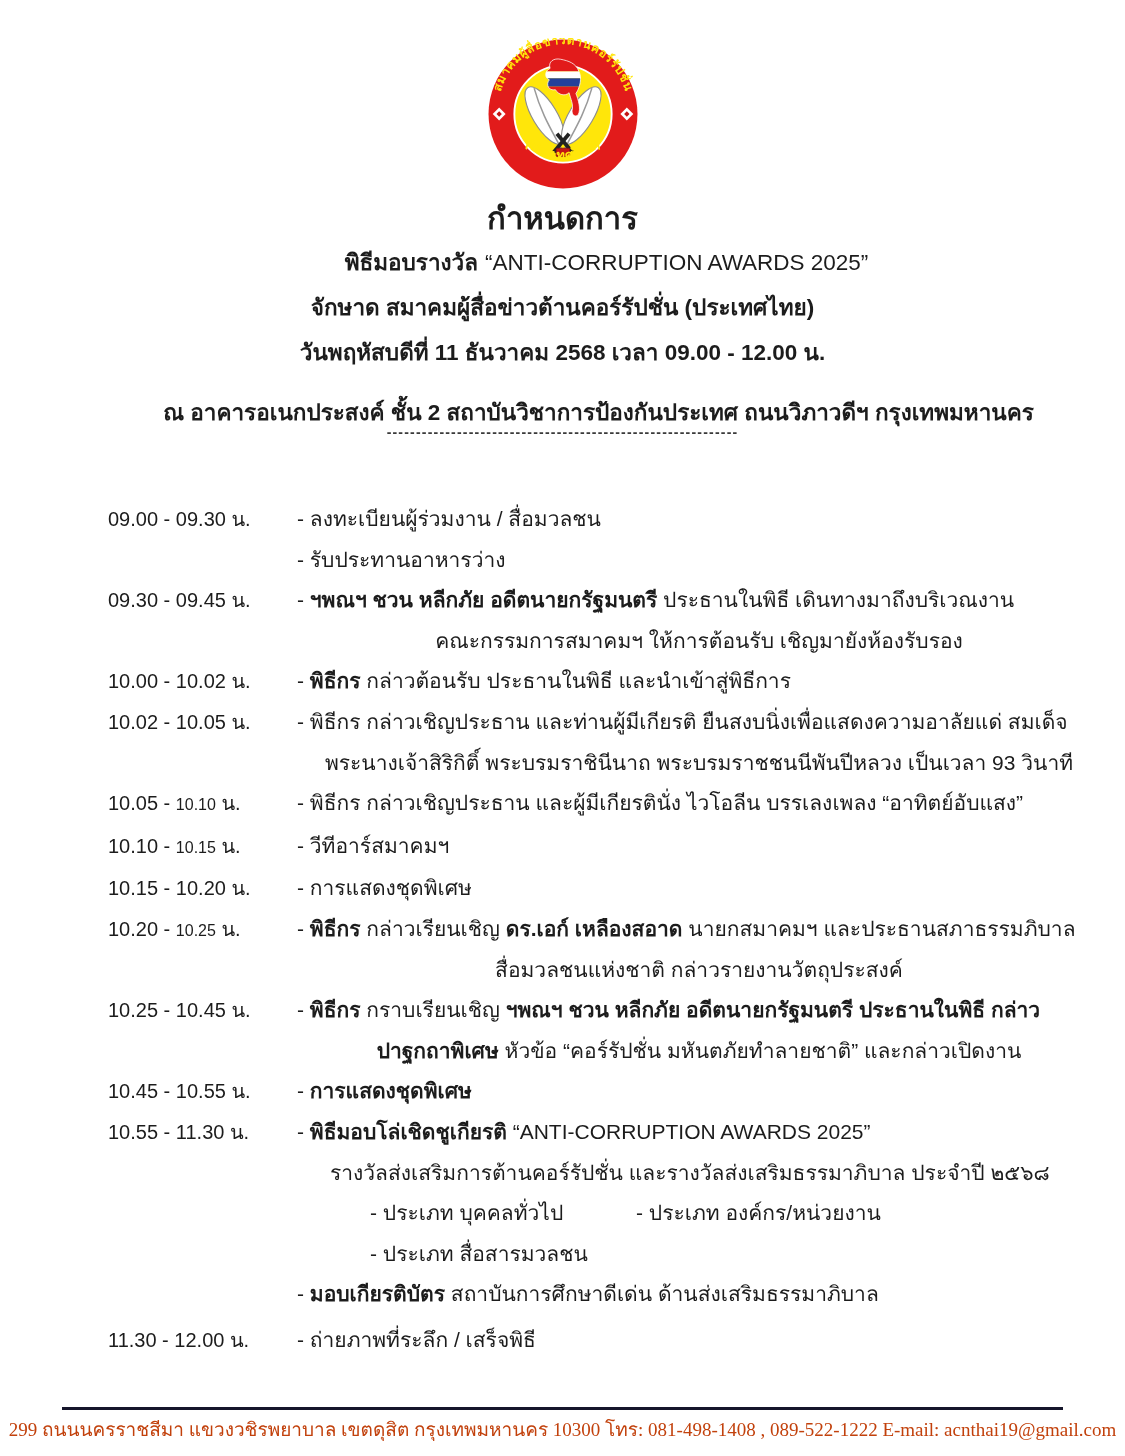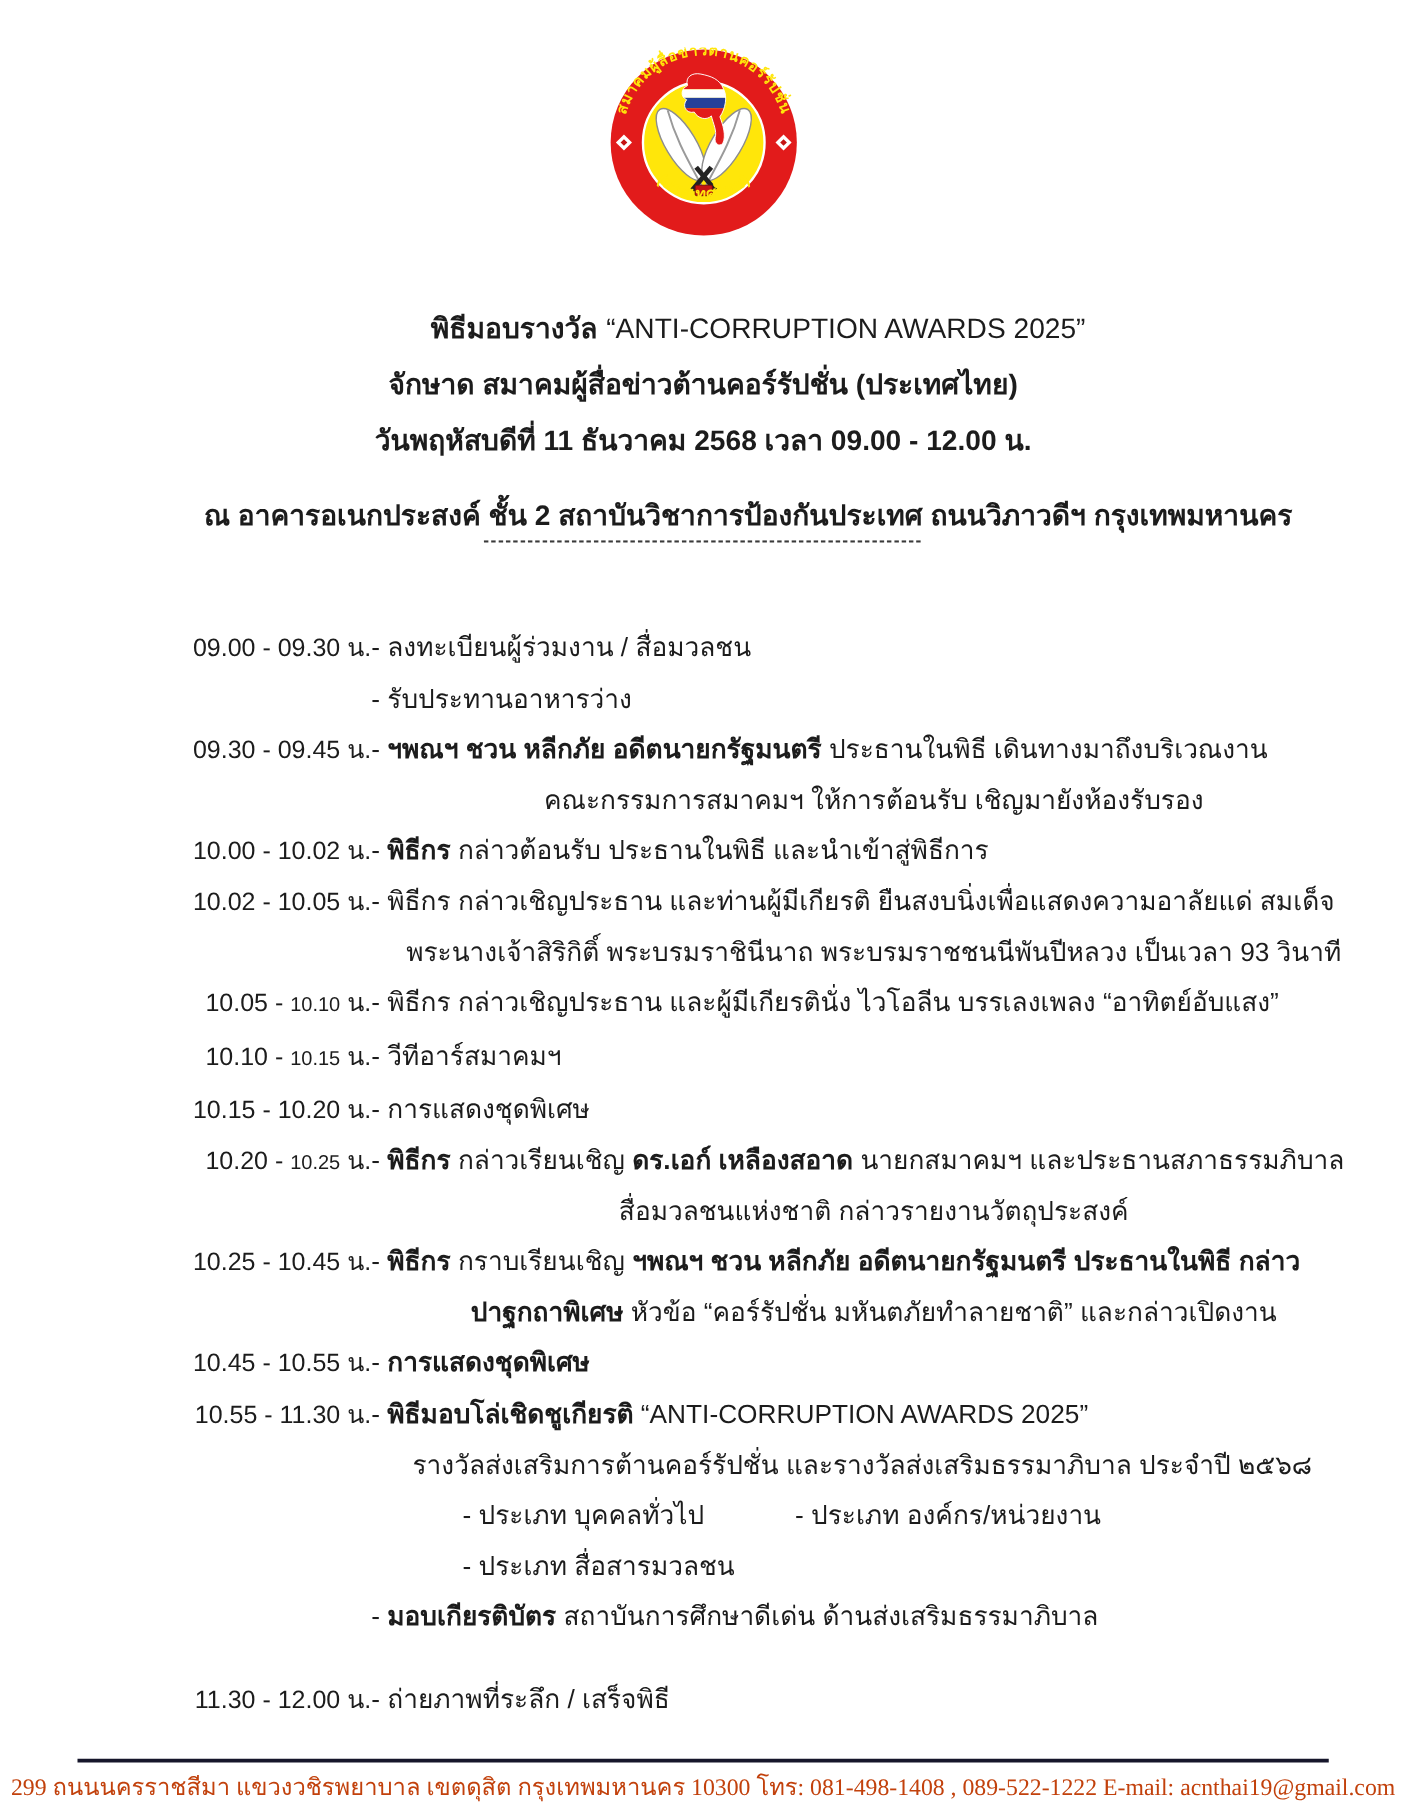--- a/index.html
+++ b/index.html
@@ -15,22 +15,22 @@
     font-size:31px; font-weight:bold; margin:0; }
   .hline { position:absolute; left:0; width:100%; text-align:center;
     font-size:22.5px; font-weight:bold; line-height:30px; }
   .hline .en { font-weight:normal; margin-left:7px; }
   .hl1 { top:248px;padding-left:44px; } .hl2 { top:293px; } .hl3 { top:338px; } .hl4 { top:398px;padding-left:36px; }
   .divider { position:absolute; top:424px; left:0; width:100%; text-align:center;
     font-size:14px; font-weight:bold; letter-spacing:1.2px; color:#3a3a3a; }
   
   .schedule { position:absolute; left:108px; right:45px; top:499px; }
   .srow { display:flex; align-items:flex-start; }
-  .srow.gap { margin-top:25px; }
-  .time { width:189px; flex:0 0 189px; font-size:20px; line-height:40.6px; white-space:nowrap;text-align:right; }
+  .srow.gap { margin-top:5px; }
+  .time { width:189px; flex:0 0 189px; font-size:20px; line-height:40.6px; white-space:nowrap; }
   .time .tsmall { font-size:16px; }
   .lines { flex:1; }
   .line { font-size:21px; line-height:40.6px; }
   .line .b { font-weight:bold; }
   .ind-d { padding-left:0; }
   .ind-c { padding-left:21px;text-align:center; }
   .ind-a { padding-left:33px; }
   .ind-b1 { padding-left:73px; }
   .col1 { display:inline-block; width:266px; }
   
@@ -87,20 +87,21 @@
 
       <text font-size="15.5" font-weight="bold" fill="#ffe60a" letter-spacing="1">
         <textPath href="#arcT" startOffset="50%" text-anchor="middle">สมาคมผู้สื่อข่าวต้านคอร์รัปชั่น</textPath>
       </text>
       <text font-size="17" font-weight="bold" fill="#ffe60a" letter-spacing="1">
         <textPath href="#arcB" startOffset="50%" text-anchor="middle">(ประเทศไทย)</textPath>
       </text>
     </svg>
   </div>
 
+  <h1 class="doc-title">กำหนดการ</h1>
 
   <div class="hline hl1">
     <span>พิธีมอบรางวัล</span><span class="en">“ANTI-CORRUPTION AWARDS 2025”</span>
   </div>
   <div class="hline hl2">จักษาด สมาคมผู้สื่อข่าวต้านคอร์รัปชั่น (ประเทศไทย)</div>
   <div class="hline hl3">วันพฤหัสบดีที่ 11 ธันวาคม 2568 เวลา 09.00 - 12.00 น.</div>
   <div class="hline hl4">ณ อาคารอเนกประสงค์ ชั้น 2 สถาบันวิชาการป้องกันประเทศ ถนนวิภาวดีฯ กรุงเทพมหานคร</div>
 
   <div class="divider">------------------------------------------------------------</div>
 

